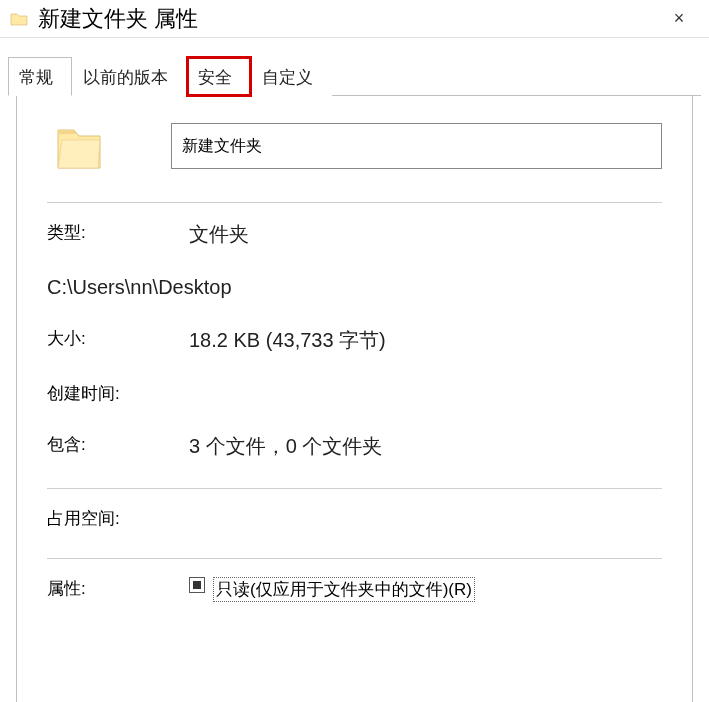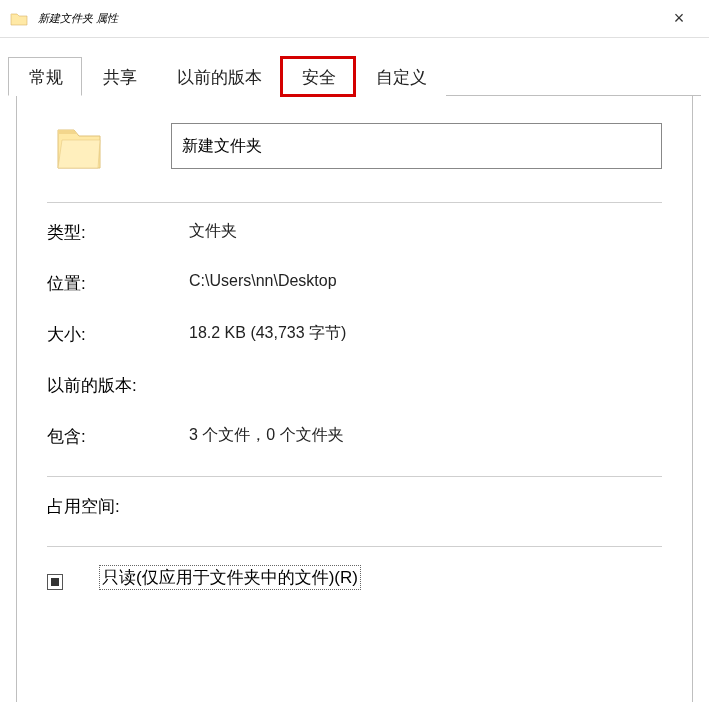--- a/index.html
+++ b/index.html
@@ -23,23 +23,22 @@
       height: 38px;
       background: #fff;
       border-bottom: 1px solid #e0e0e0;
     }
     .titlebar .folder-icon {
       width: 18px;
       height: 16px;
       margin-right: 10px;
     }
     .titlebar .title-text {
-      font-size: 11px;
+      font-size: 22px;
       flex: 1 1 auto;
-      font-style: italic;
     }
     .titlebar .close-btn {
       width: 40px;
       height: 30px;
       display: flex;
       align-items: center;
       justify-content: center;
       cursor: pointer;
       font-size: 18px;
       color: #333;
@@ -48,21 +47,21 @@
     .tabs-wrap {
       padding: 18px 8px 0 8px;
     }
     .tabs {
       display: flex;
       align-items: flex-end;
       border-bottom: 1px solid #bfbfbf;
       position: relative;
     }
     .tab {
-      padding: 8px 18px 6px 20px;
+      padding: 8px 18px 6px 10px;
       font-size: 17px;
       color: #222;
       cursor: pointer;
       border: 1px solid transparent;
       position: relative;
       bottom: -1px;
       background: #fff;
     }
     .tab.active {
       border: 1px solid #bfbfbf;
@@ -112,27 +111,26 @@
     .prop-row {
       display: flex;
       margin-bottom: 28px;
     }
     .prop-label {
       width: 142px;
       font-size: 17px;
       flex-shrink: 0;
     }
     .prop-value {
-      font-size: 16px;
+      font-size: 20px;
       color: #222;
     }
     .checkbox-row {
       display: flex;
-      align-items: flex-end;
-      gap: 28px;
+      align-items: flex-start;
     }
     .tri-check {
       width: 16px;
       height: 16px;
       border: 1px solid #555;
       display: inline-flex;
       align-items: center;
       justify-content: center;
       margin-right: 8px;
       background: #fff;
@@ -161,21 +159,20 @@
   </span>
   <span class="title-text">新建文件夹 属性</span>
   <div class="close-btn">
     <span>×</span>
   </div>
 </div>
 
 <div class="tabs-wrap">
   <div class="tabs">
     <div class="tab active">常规</div>
-    <div class="tab">共享</div>
     <div class="tab">以前的版本</div>
     <div class="tab highlight">安全</div>
     <div class="tab">自定义</div>
   </div>
 
   <div class="content">
 
     <div class="name-row">
       <div class="big-folder-icon">
         <svg width="50" height="56" viewBox="0 0 50 56">
@@ -188,45 +185,45 @@
     </div>
 
     <hr class="divider">
 
     <div class="prop-table">
       <div class="prop-row">
         <span class="prop-label">类型:</span>
         <span class="prop-value">文件夹</span>
       </div>
       <div class="prop-row">
-        <span class="prop-label">位置:</span>
         <span class="prop-value">C:\Users\nn\Desktop</span>
       </div>
       <div class="prop-row">
         <span class="prop-label">大小:</span>
         <span class="prop-value">18.2 KB (43,733 字节)</span>
       </div>
       <div class="prop-row">
-        <span class="prop-label">以前的版本:</span>
+        <span class="prop-label">创建时间:</span>
       </div>
       <div class="prop-row">
         <span class="prop-label">包含:</span>
         <span class="prop-value">3 个文件，0 个文件夹</span>
       </div>
     </div>
 
     <hr class="divider">
 
     <div class="prop-row">
       <span class="prop-label">占用空间:</span>
     </div>
 
     <hr class="divider">
 
     <div class="prop-row">
+      <span class="prop-label">属性:</span>
       <span class="checkbox-row">
         <span class="tri-check">
           <span class="inner-square"></span>
         </span>
         <span class="chk-label">只读(仅应用于文件夹中的文件)(R)</span>
       </span>
     </div>
 
   </div>
 </div>

